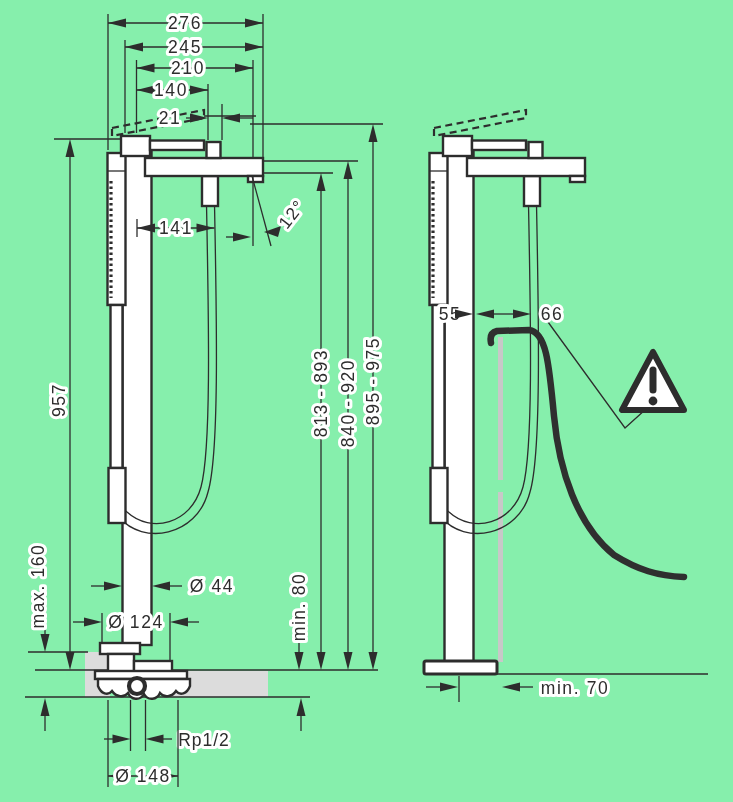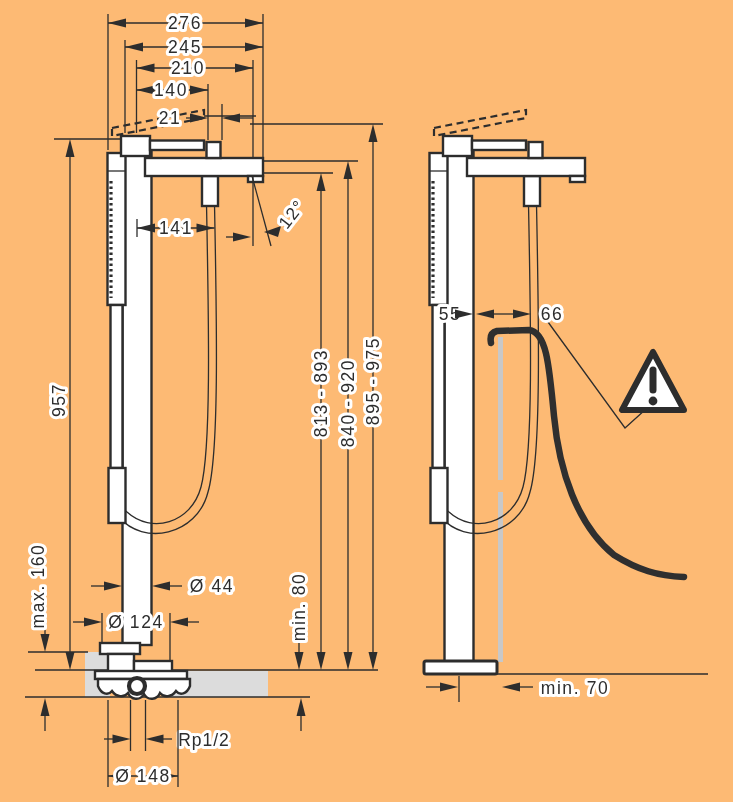--- a/index.html
+++ b/index.html
@@ -1,16 +1,16 @@
 <!DOCTYPE html>
 <html><head>
 <meta charset="utf-8">
 <style>
   html,body{margin:0;padding:0;background:#ffffff;}
-  .page{width:733px;height:802px;position:relative;background:#fdba74;overflow:hidden;}
+  .page{width:733px;height:802px;position:relative;background:#86efac;overflow:hidden;}
   svg{display:block;}
   .dim{font-family:"Liberation Sans",sans-serif;font-size:17.5px;fill:#2d2d2d;letter-spacing:1.6px;
        paint-order:stroke;stroke:#ffffff;stroke-width:6px;stroke-linejoin:round;}
   .dim.small{letter-spacing:1px;}
   .ln{stroke:#2d2d2d;stroke-width:1.3;fill:none;}
   .shape{stroke:#2d2d2d;stroke-width:2.4;fill:#ffffff;}
   .shape.thick{stroke-width:3;}
   .ah{fill:#2d2d2d;stroke:none;}
   .floor{fill:#dcdcdc;stroke:none;}
   .tubgray{stroke:#c8c8c8;stroke-width:5;fill:none;}

